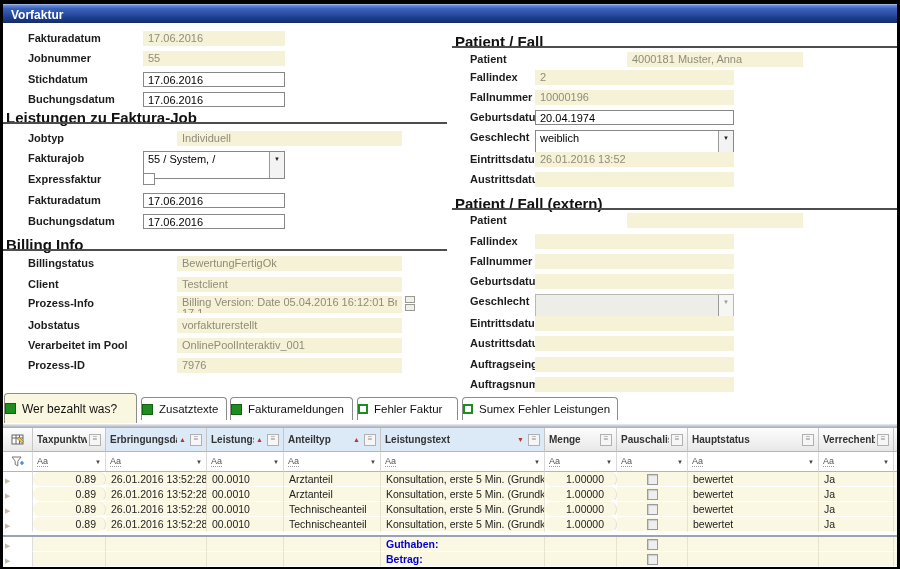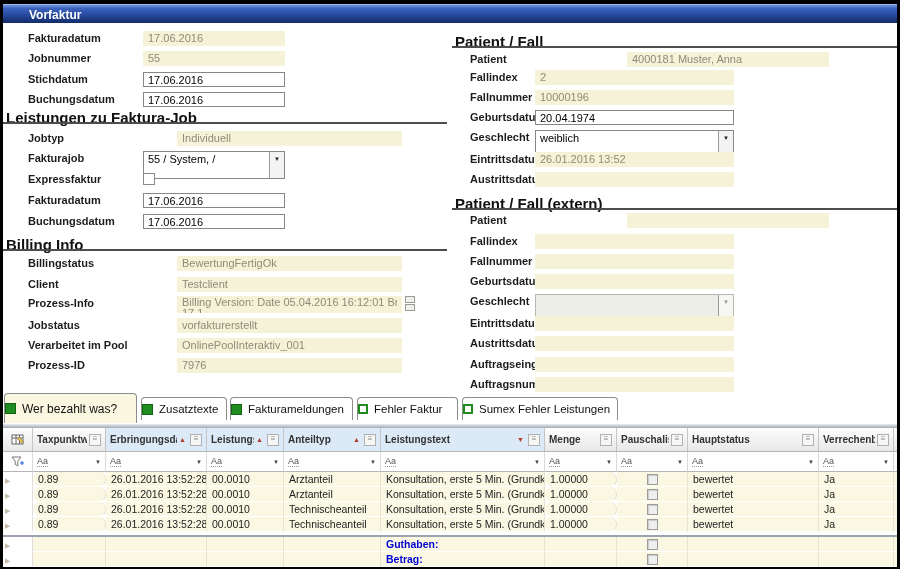--- a/index.html
+++ b/index.html
@@ -3,30 +3,30 @@
 <meta charset="utf-8">
 <style>
   html,body{margin:0;padding:0;background:#222;}
   #page{position:relative;width:900px;height:569px;background:#000;overflow:hidden;
         font-family:"Liberation Sans","DejaVu Sans",sans-serif;-webkit-font-smoothing:antialiased;}
   #content{position:absolute;left:3px;top:4px;width:894px;height:562px;background:#fff;}
   
   .titlebar{position:absolute;left:3px;top:4px;width:894px;height:19px;
     background:linear-gradient(180deg,#6d93dd 0%,#3a62bd 20%,#2d51a8 45%,#1b3a85 78%,#142c66 100%);
     border-top:1px solid #9db6e8;box-sizing:border-box;}
-  .titlebar .t{color:#fff;font-size:12px;font-weight:bold;line-height:17px;padding-left:26px;display:inline-block;}
+  .titlebar .t{color:#fff;font-size:12px;font-weight:bold;line-height:17px;padding-left:8px;display:inline-block;}
   
   .row{position:absolute;left:3px;width:894px;height:18px;}
   .lbl{position:absolute;top:1px;font-size:11px;font-weight:bold;color:#1c1c1c;white-space:nowrap;}
   .lbl-l{left:25px;} .lbl-r{left:467px;}
   .ro,.tin,.sel{position:absolute;top:0;height:15px;box-sizing:border-box;font-size:11px;}
   .ro{background:#f6f2d8;color:#8e8c78;padding:1px 5px;overflow:hidden;white-space:nowrap;line-height:13px;}
   .tin{background:#fff;border:1px solid #878787;color:#000;padding:0 4px;font-family:inherit;line-height:13px;}
   .f-sm{left:140px;width:142px;} .f-w{left:174px;width:225px;}
-  .fr-sm{left:532px;width:199px;} .fr-pat{left:624px;width:202px;}
+  .fr-sm{left:532px;width:199px;} .fr-pat{left:624px;width:176px;}
   .sel{height:28px;background:#fff;border:1px solid #878787;}
   .sel .selv{position:absolute;left:4px;top:1px;right:16px;font-size:11px;color:#000;white-space:nowrap;overflow:hidden;line-height:13px;}
   .sel .selb{position:absolute;right:0;top:0;bottom:0;width:14px;background:#f3f3f3;border-left:1px solid #9a9a9a;
              font-size:6px;color:#222;text-align:center;line-height:14px;}
   .sel.dis{background:#eeeee8;border-color:#b9b9b2;}
   .sel.dis .selb{background:#f6f6f3;color:#9a9a9a;}
   .cbx{position:absolute;left:140px;top:1px;width:12px;height:12px;background:#fff;border:1px solid #8a8a8a;box-sizing:border-box;}
   .pinfo{height:17px;padding-top:1px;}
   .pl{display:block;line-height:11px;white-space:nowrap;overflow:hidden;}
   .expbtn{position:absolute;left:402px;top:0;width:12px;height:16px;}
@@ -62,21 +62,21 @@
          font-size:8px;line-height:8px;text-align:center;margin-left:2px;}
   .fcell{height:20px;display:flex;align-items:center;justify-content:space-between;padding:0 4px;
          background:#fff;border-right:1px solid #dadada;border-bottom:1px solid #b5b5b5;}
   .aa{font-size:9px;color:#555;border-bottom:1px dotted #999;line-height:10px;}
   .fdd{font-size:6px;color:#444;}
   .corner,.corner2{justify-content:center;}
   .dcell{height:15px;background:#faf7e3;border-right:1px solid #e6e2cb;border-bottom:1px solid #fff;
          font-size:10.5px;color:#222;line-height:14px;padding:0 5px;}
   .gdr .c0{background:#fff;border-right:1px solid #ddd;padding:0 2px;}
   .expch{font-size:7px;color:#c5bcab;line-height:14px;}
-  .num{padding-right:9px;border-radius:7px;}
+  .num{text-align:right;padding-right:9px;border-radius:7px;}
   .c6.num{padding-right:12px;}
   .ctr{display:flex;align-items:center;justify-content:center;padding:0;}
   .gcb{width:11px;height:11px;background:#efefef;border:1px solid #9b9b9b;box-sizing:border-box;
        box-shadow:inset 1px 1px 1px rgba(0,0,0,.15);}
   .sum{color:#0000d4;font-weight:bold;}
   .gsep{position:absolute;left:3px;top:532px;width:894px;height:5px;background:#fff;border-bottom:2px solid #9aa3af;box-sizing:border-box;}
   .c10.dcell,.c10.fcell,.c10.hcell{padding:0;border-right:none;}
 </style>
 </head>
 <body>

